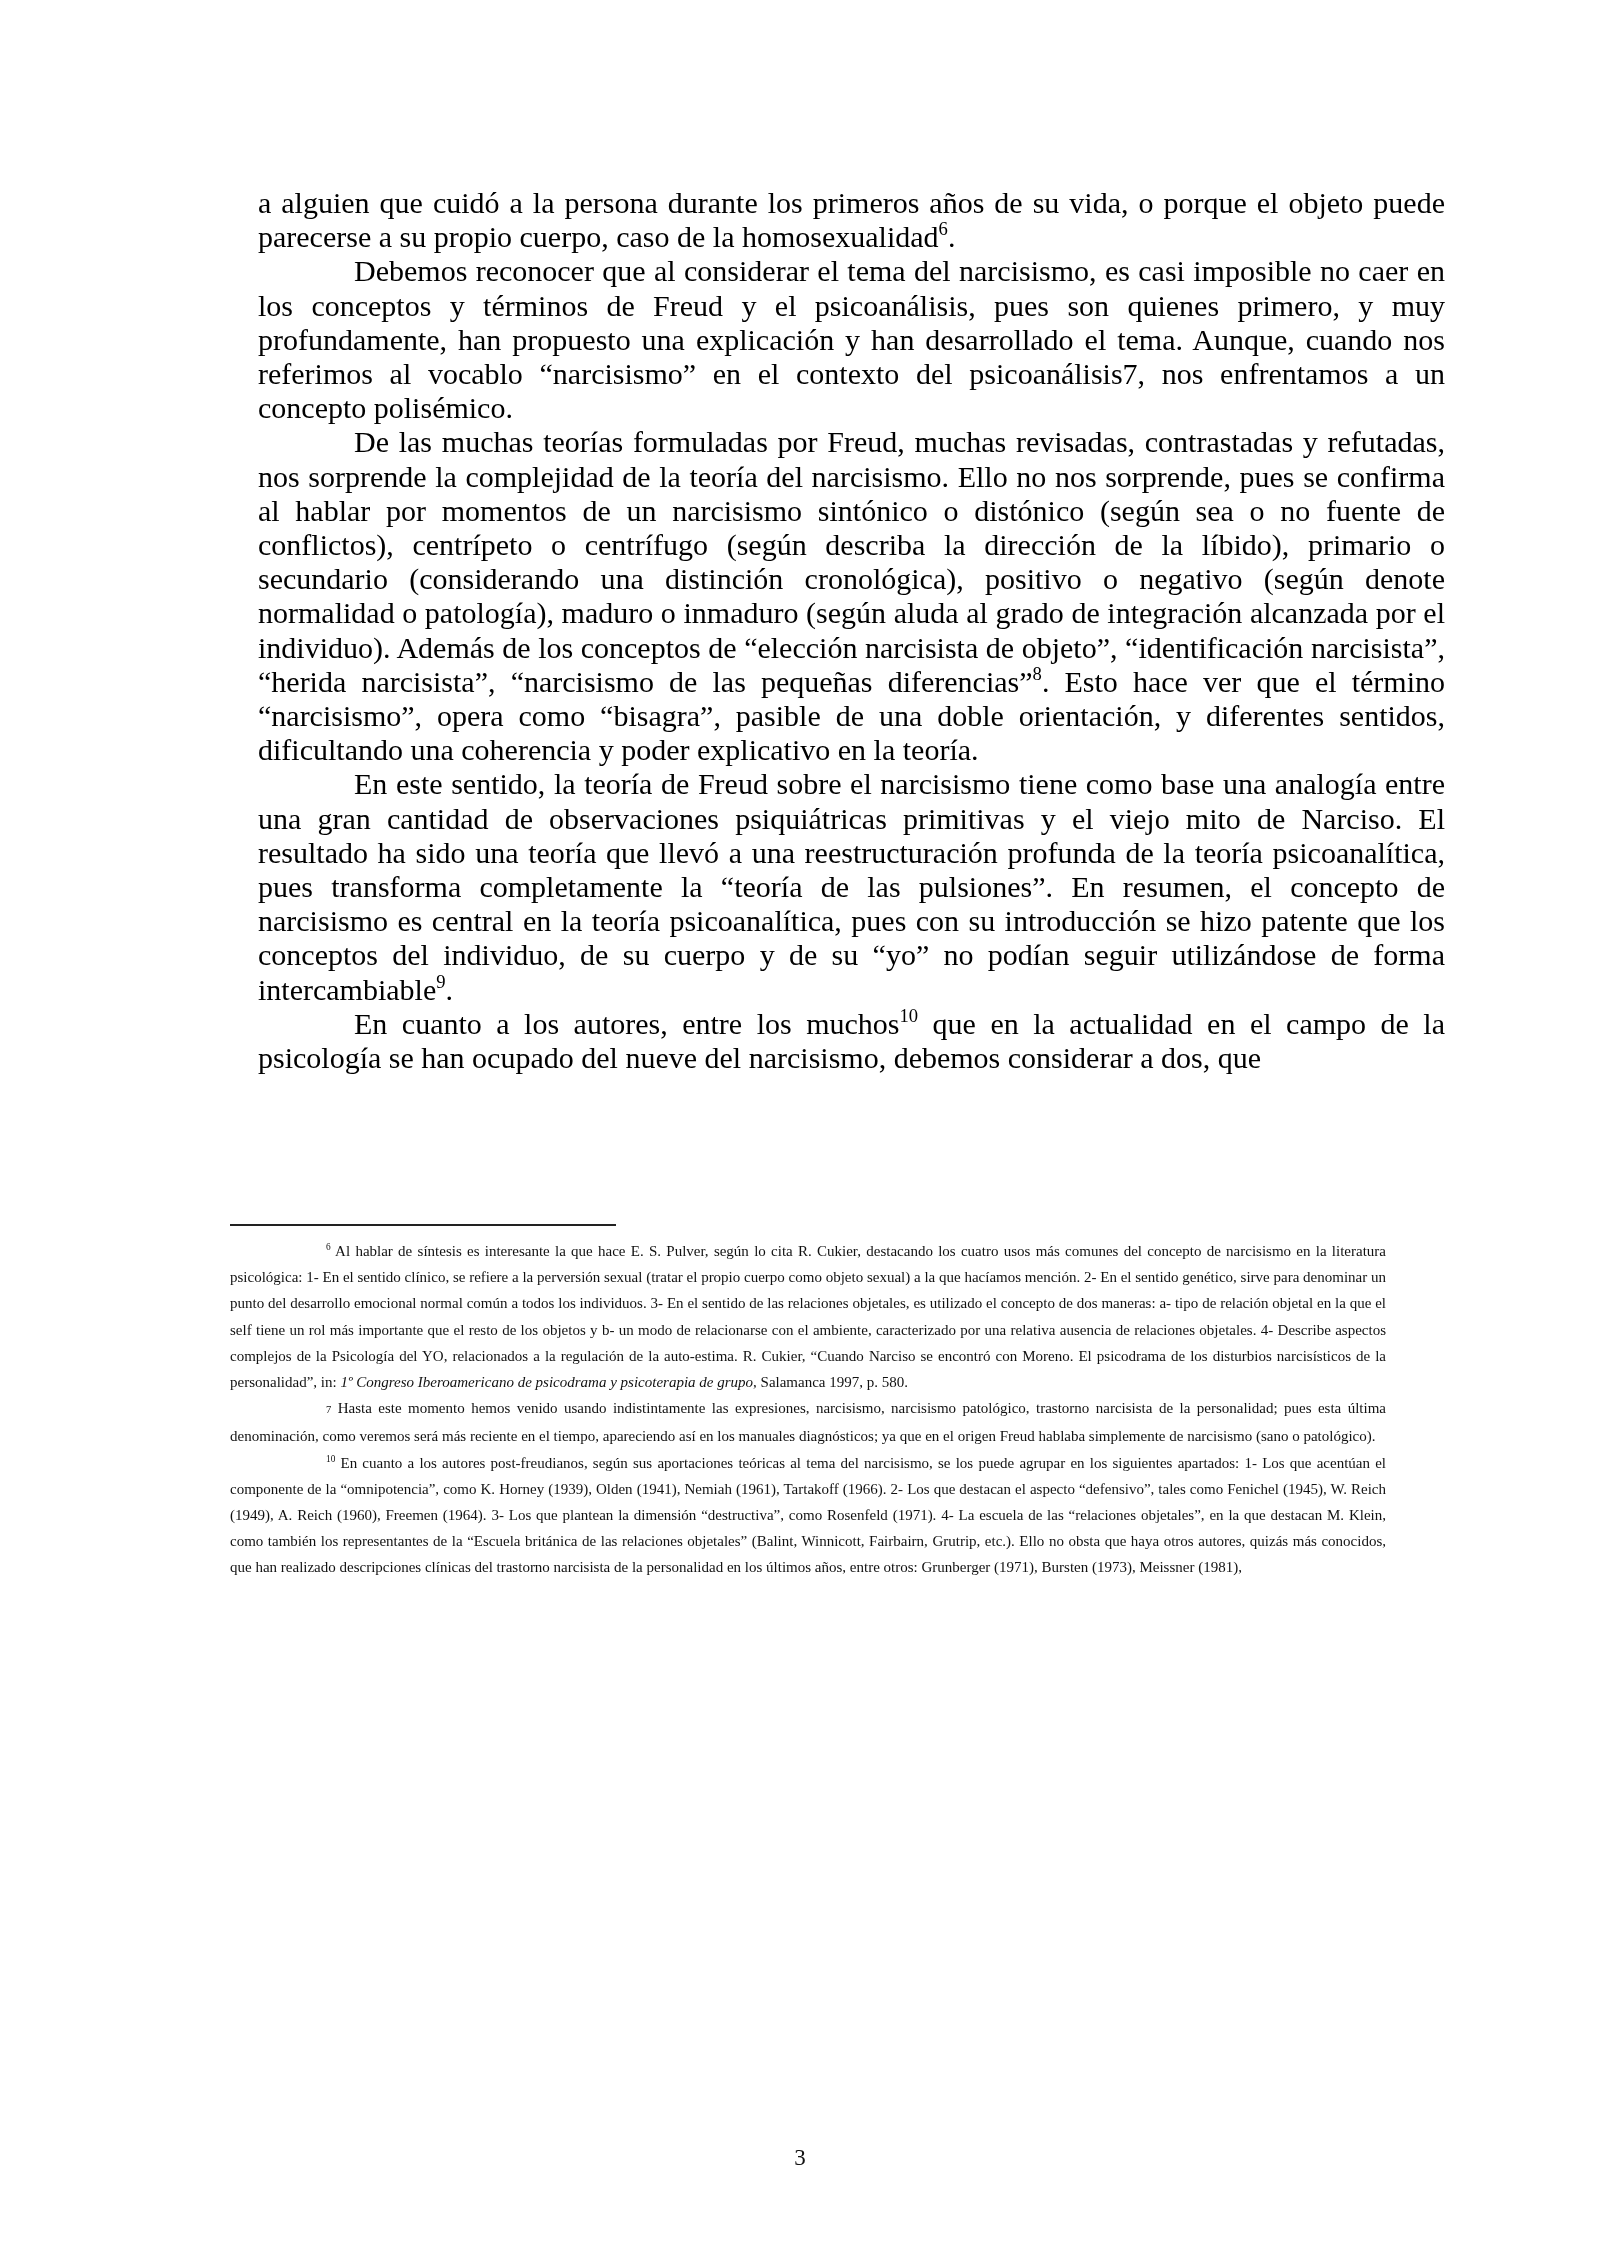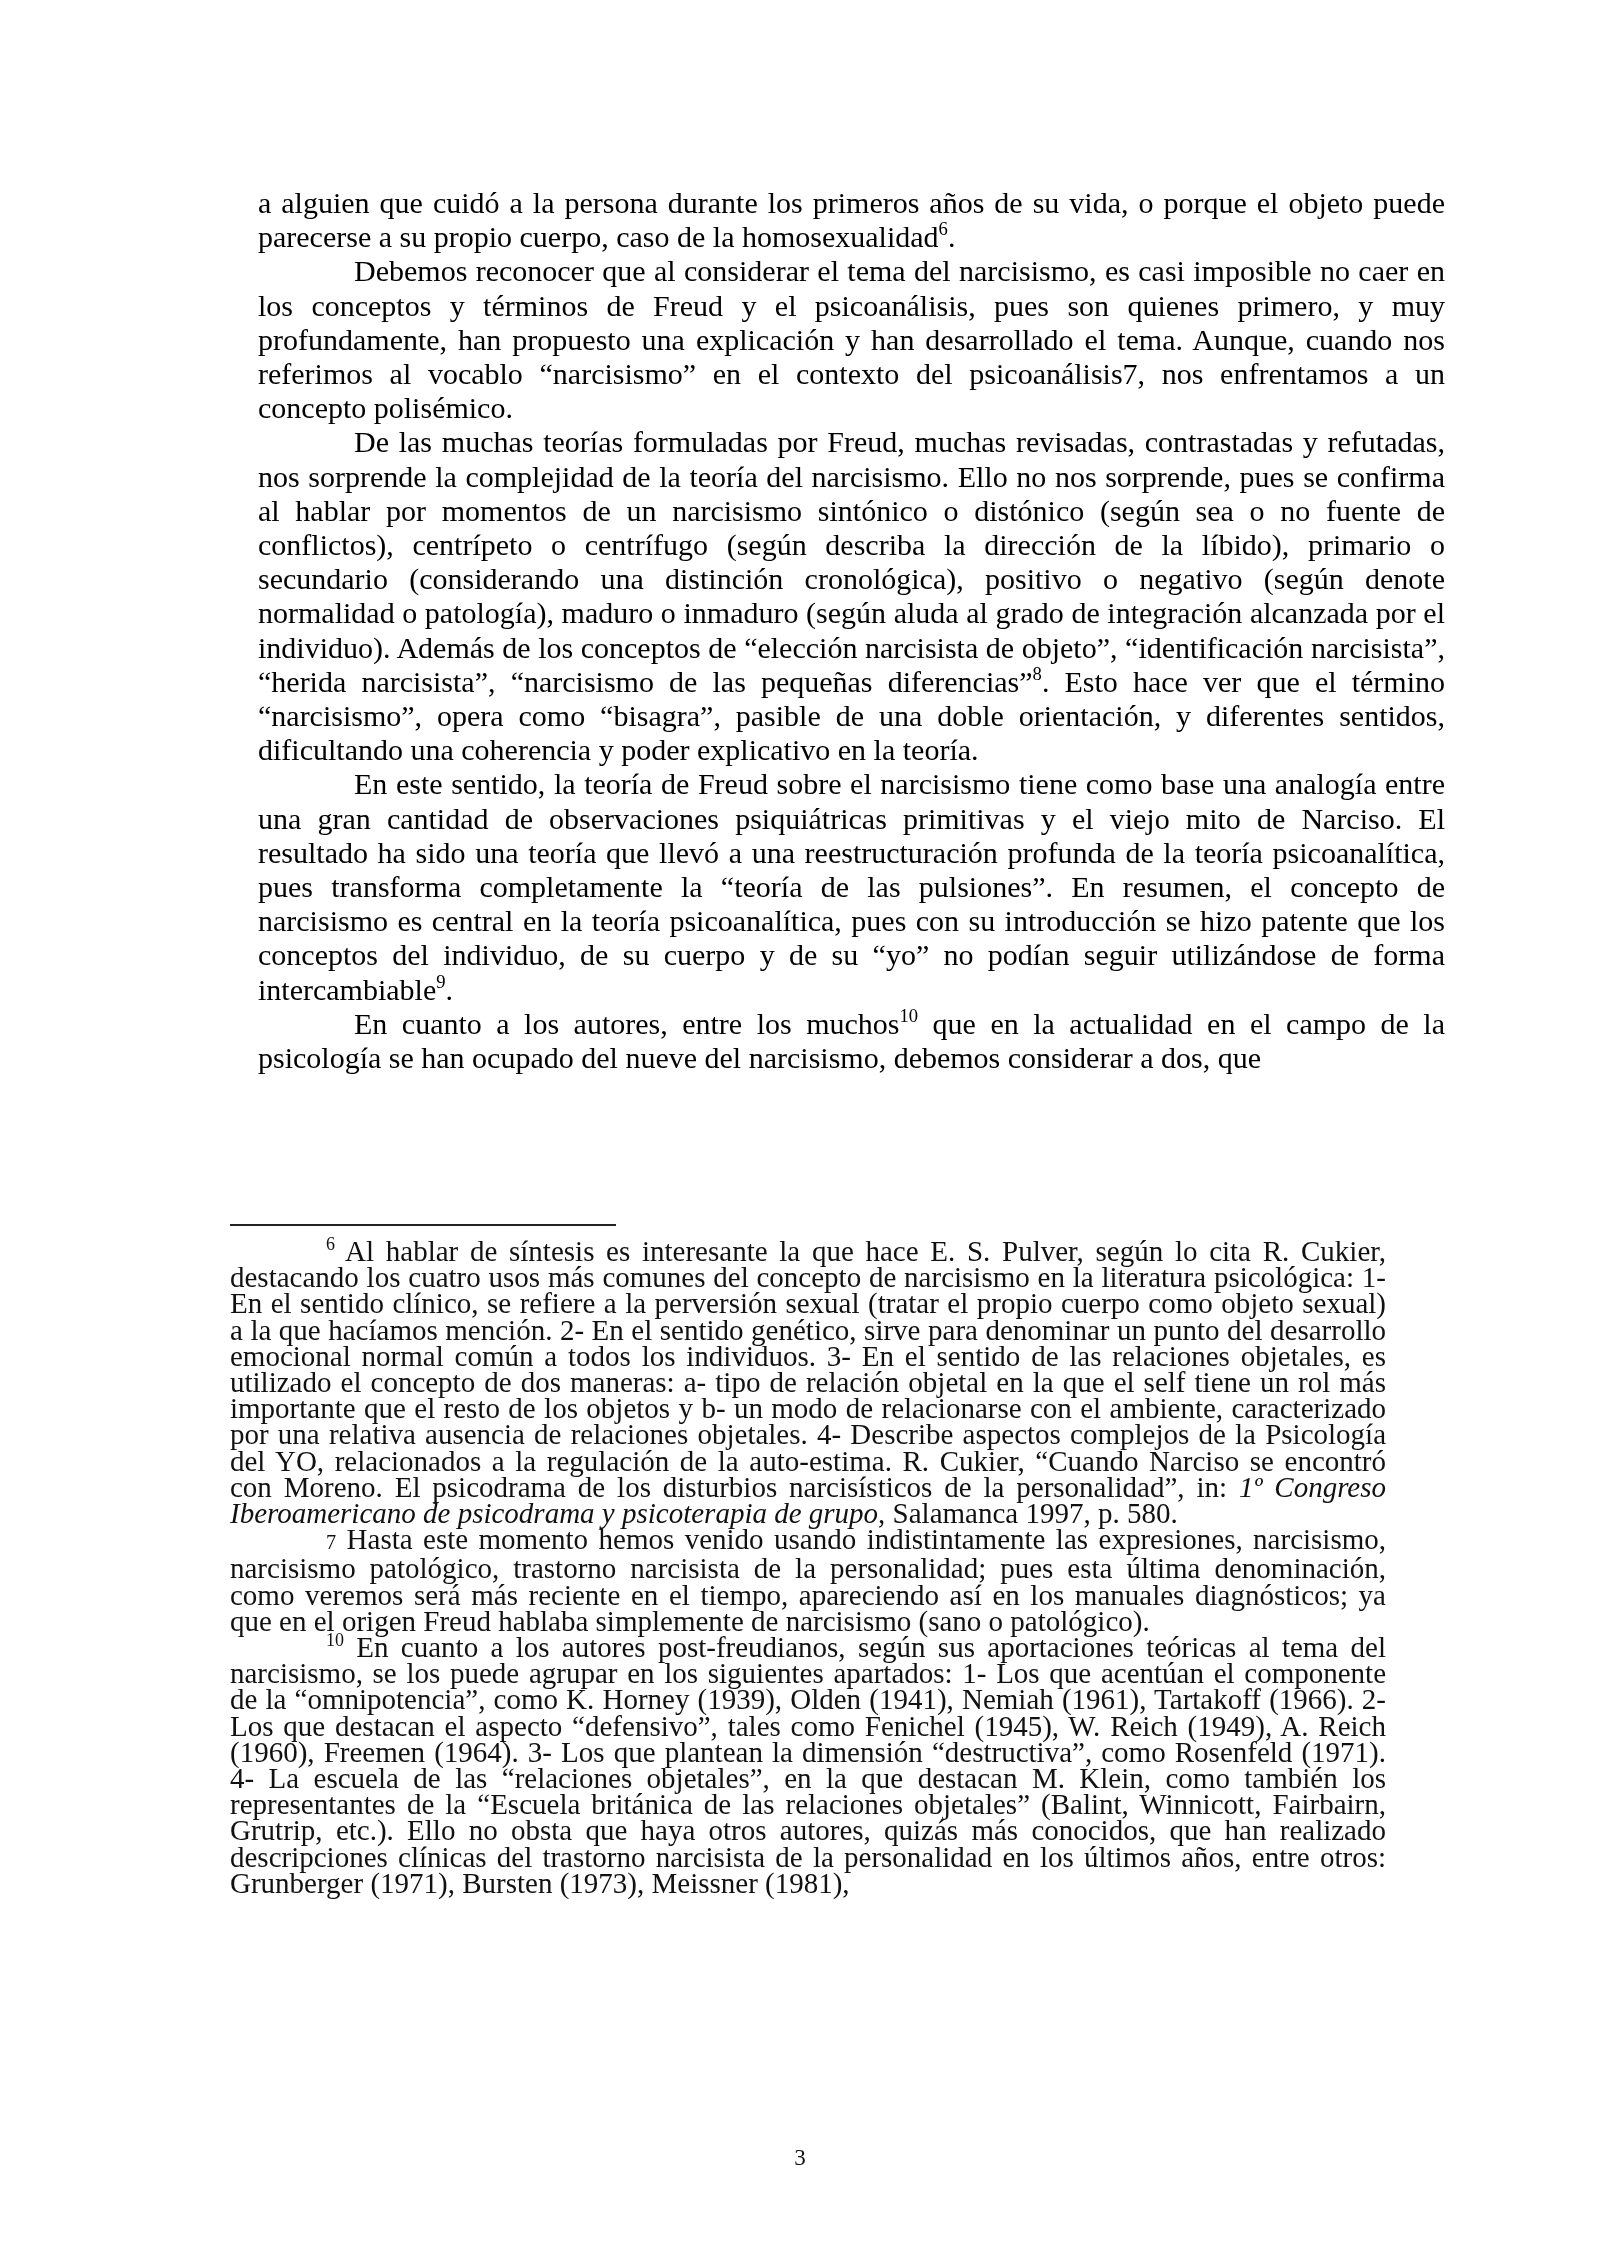--- a/index.html
+++ b/index.html
@@ -18,21 +18,21 @@
   sup { font-size: 0.62em; line-height: 0; vertical-align: 0.62em; }
   .fn-rule {
     position: absolute; left: 230px; top: 1224px; width: 386px; height: 0;
     border-top: 2px solid #222222;
   }
   .footnotes {
     position: absolute; left: 230px; top: 1238px; width: 1156px;
     font-family: "Liberation Serif", "DejaVu Serif", serif; color: #111111;
   }
   .footnotes p {
-    margin: 0; font-size: 29px; line-height: 26.2px; text-align: justify;
+    margin: 0; font-size: 15px; line-height: 26.2px; text-align: justify;
     text-indent: 96px;
   }
   .footnotes p.plain-num .fn-num { font-size: 0.7em; vertical-align: 0; }
   .footnotes em { font-style: italic; }
   .page-number {
     position: absolute; top: 2145px; left: 0; width: 1600px; text-align: center;
     font-family: "Liberation Serif", "DejaVu Serif", serif; font-size: 23px; color: #111111;
   }
 </style>
 </head>

